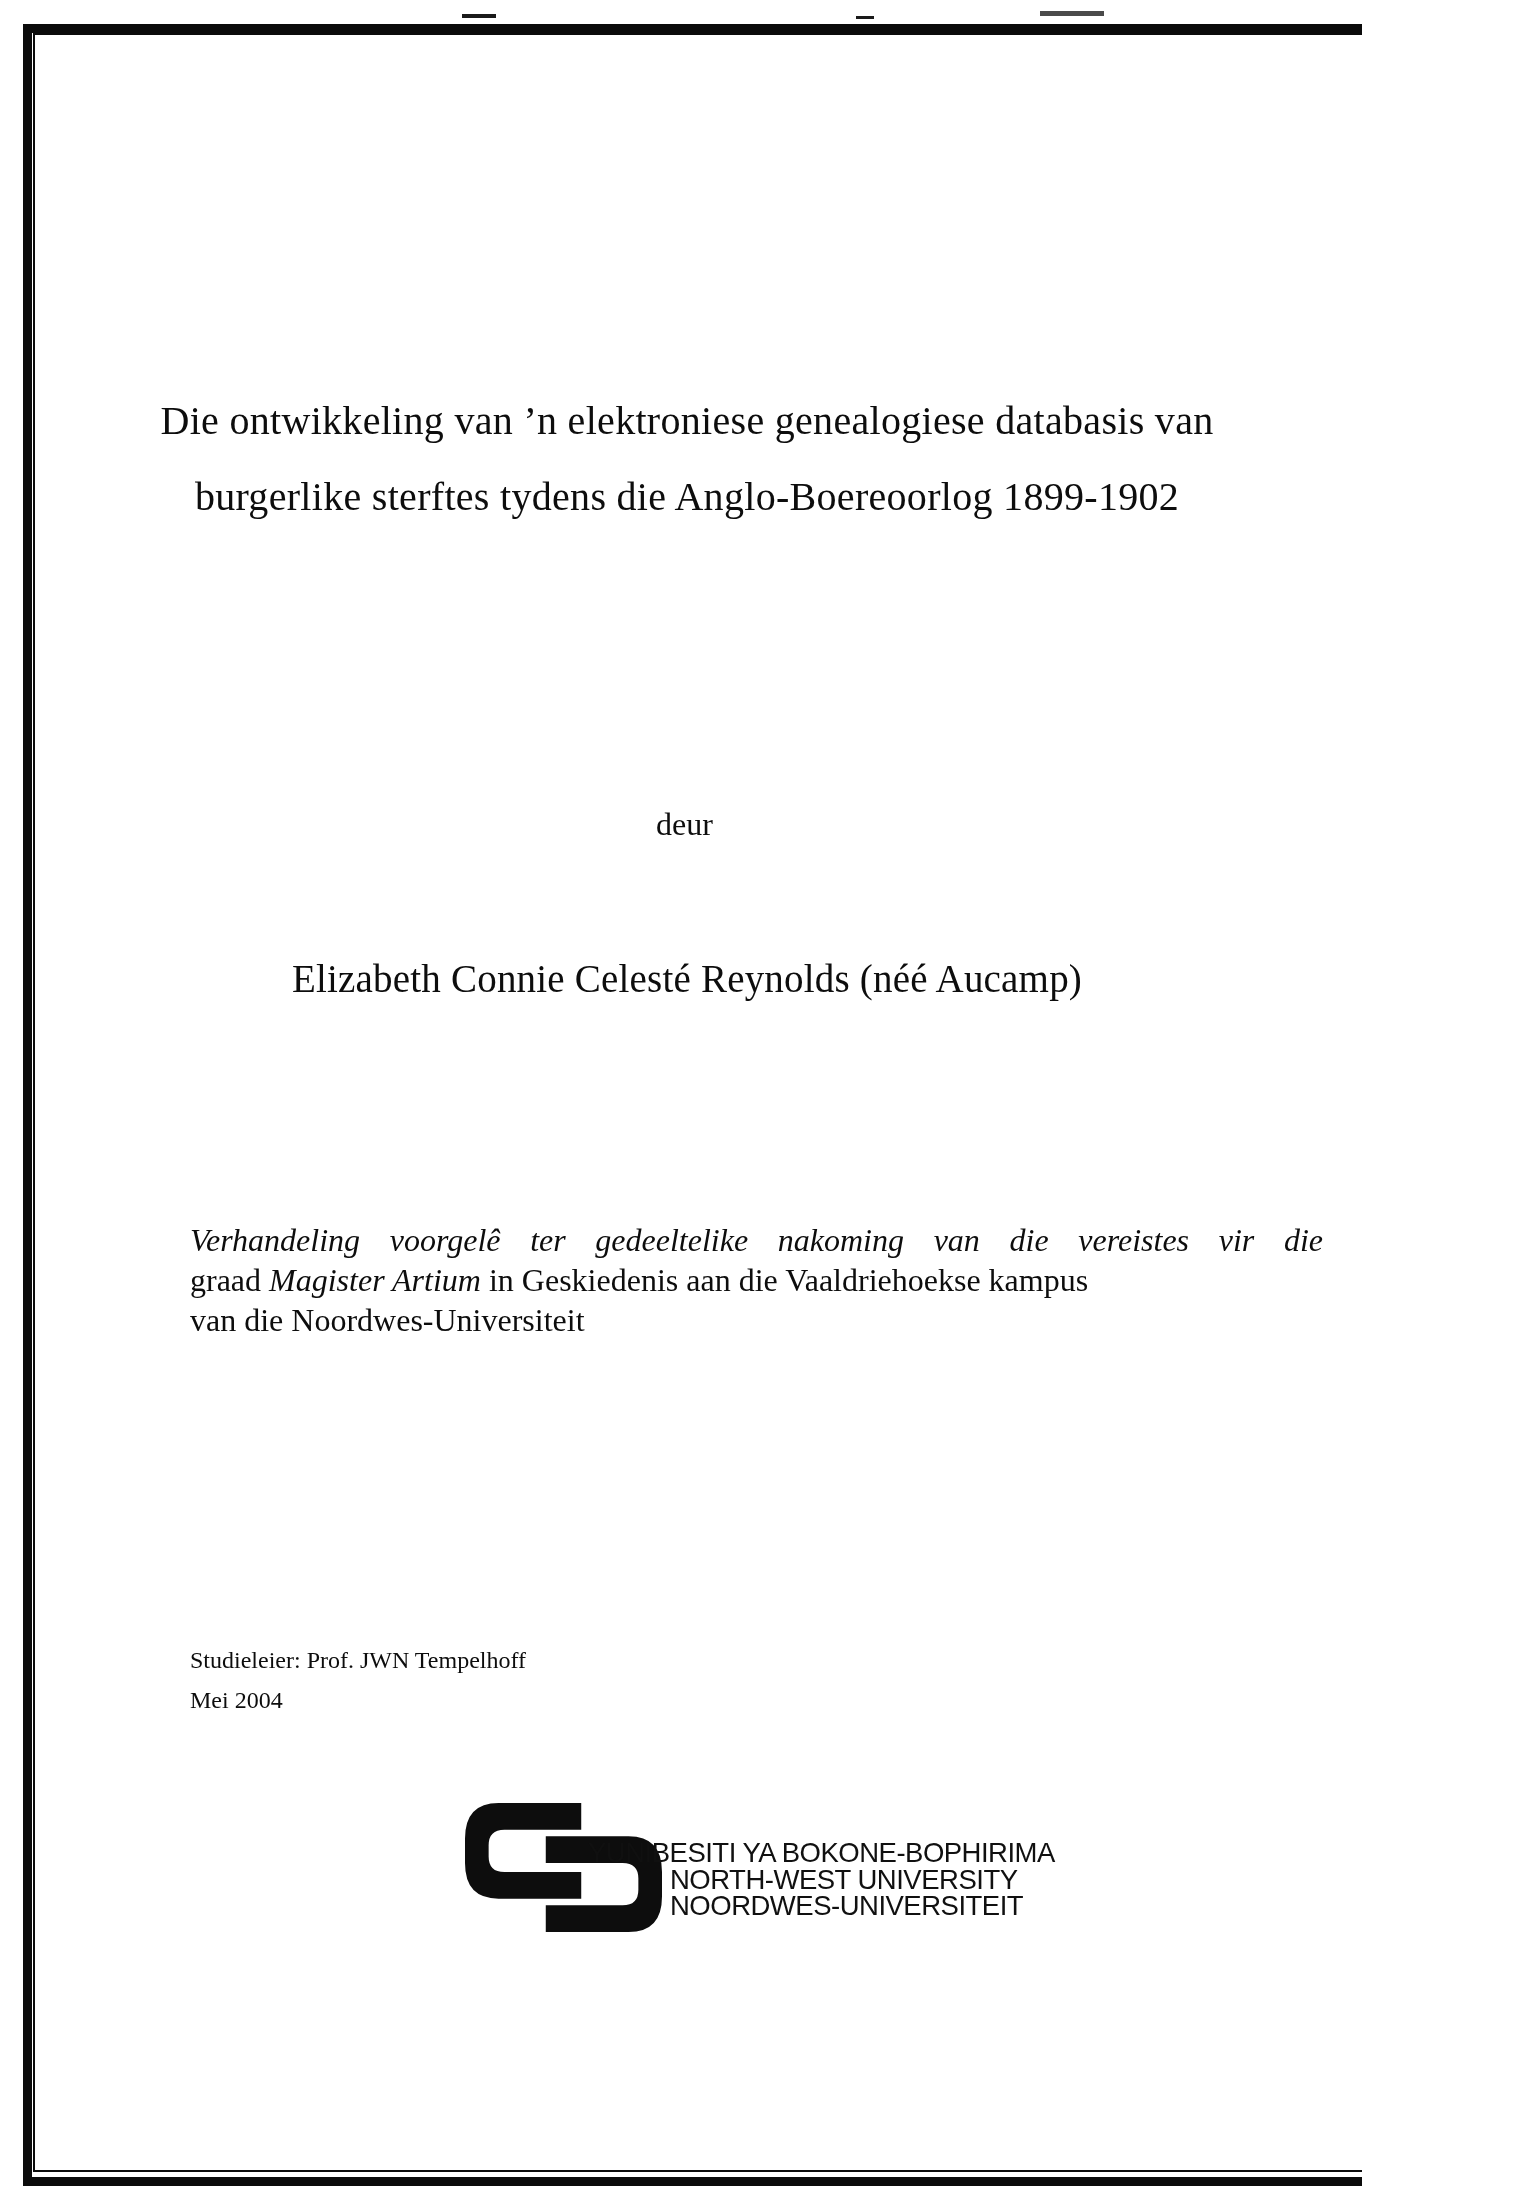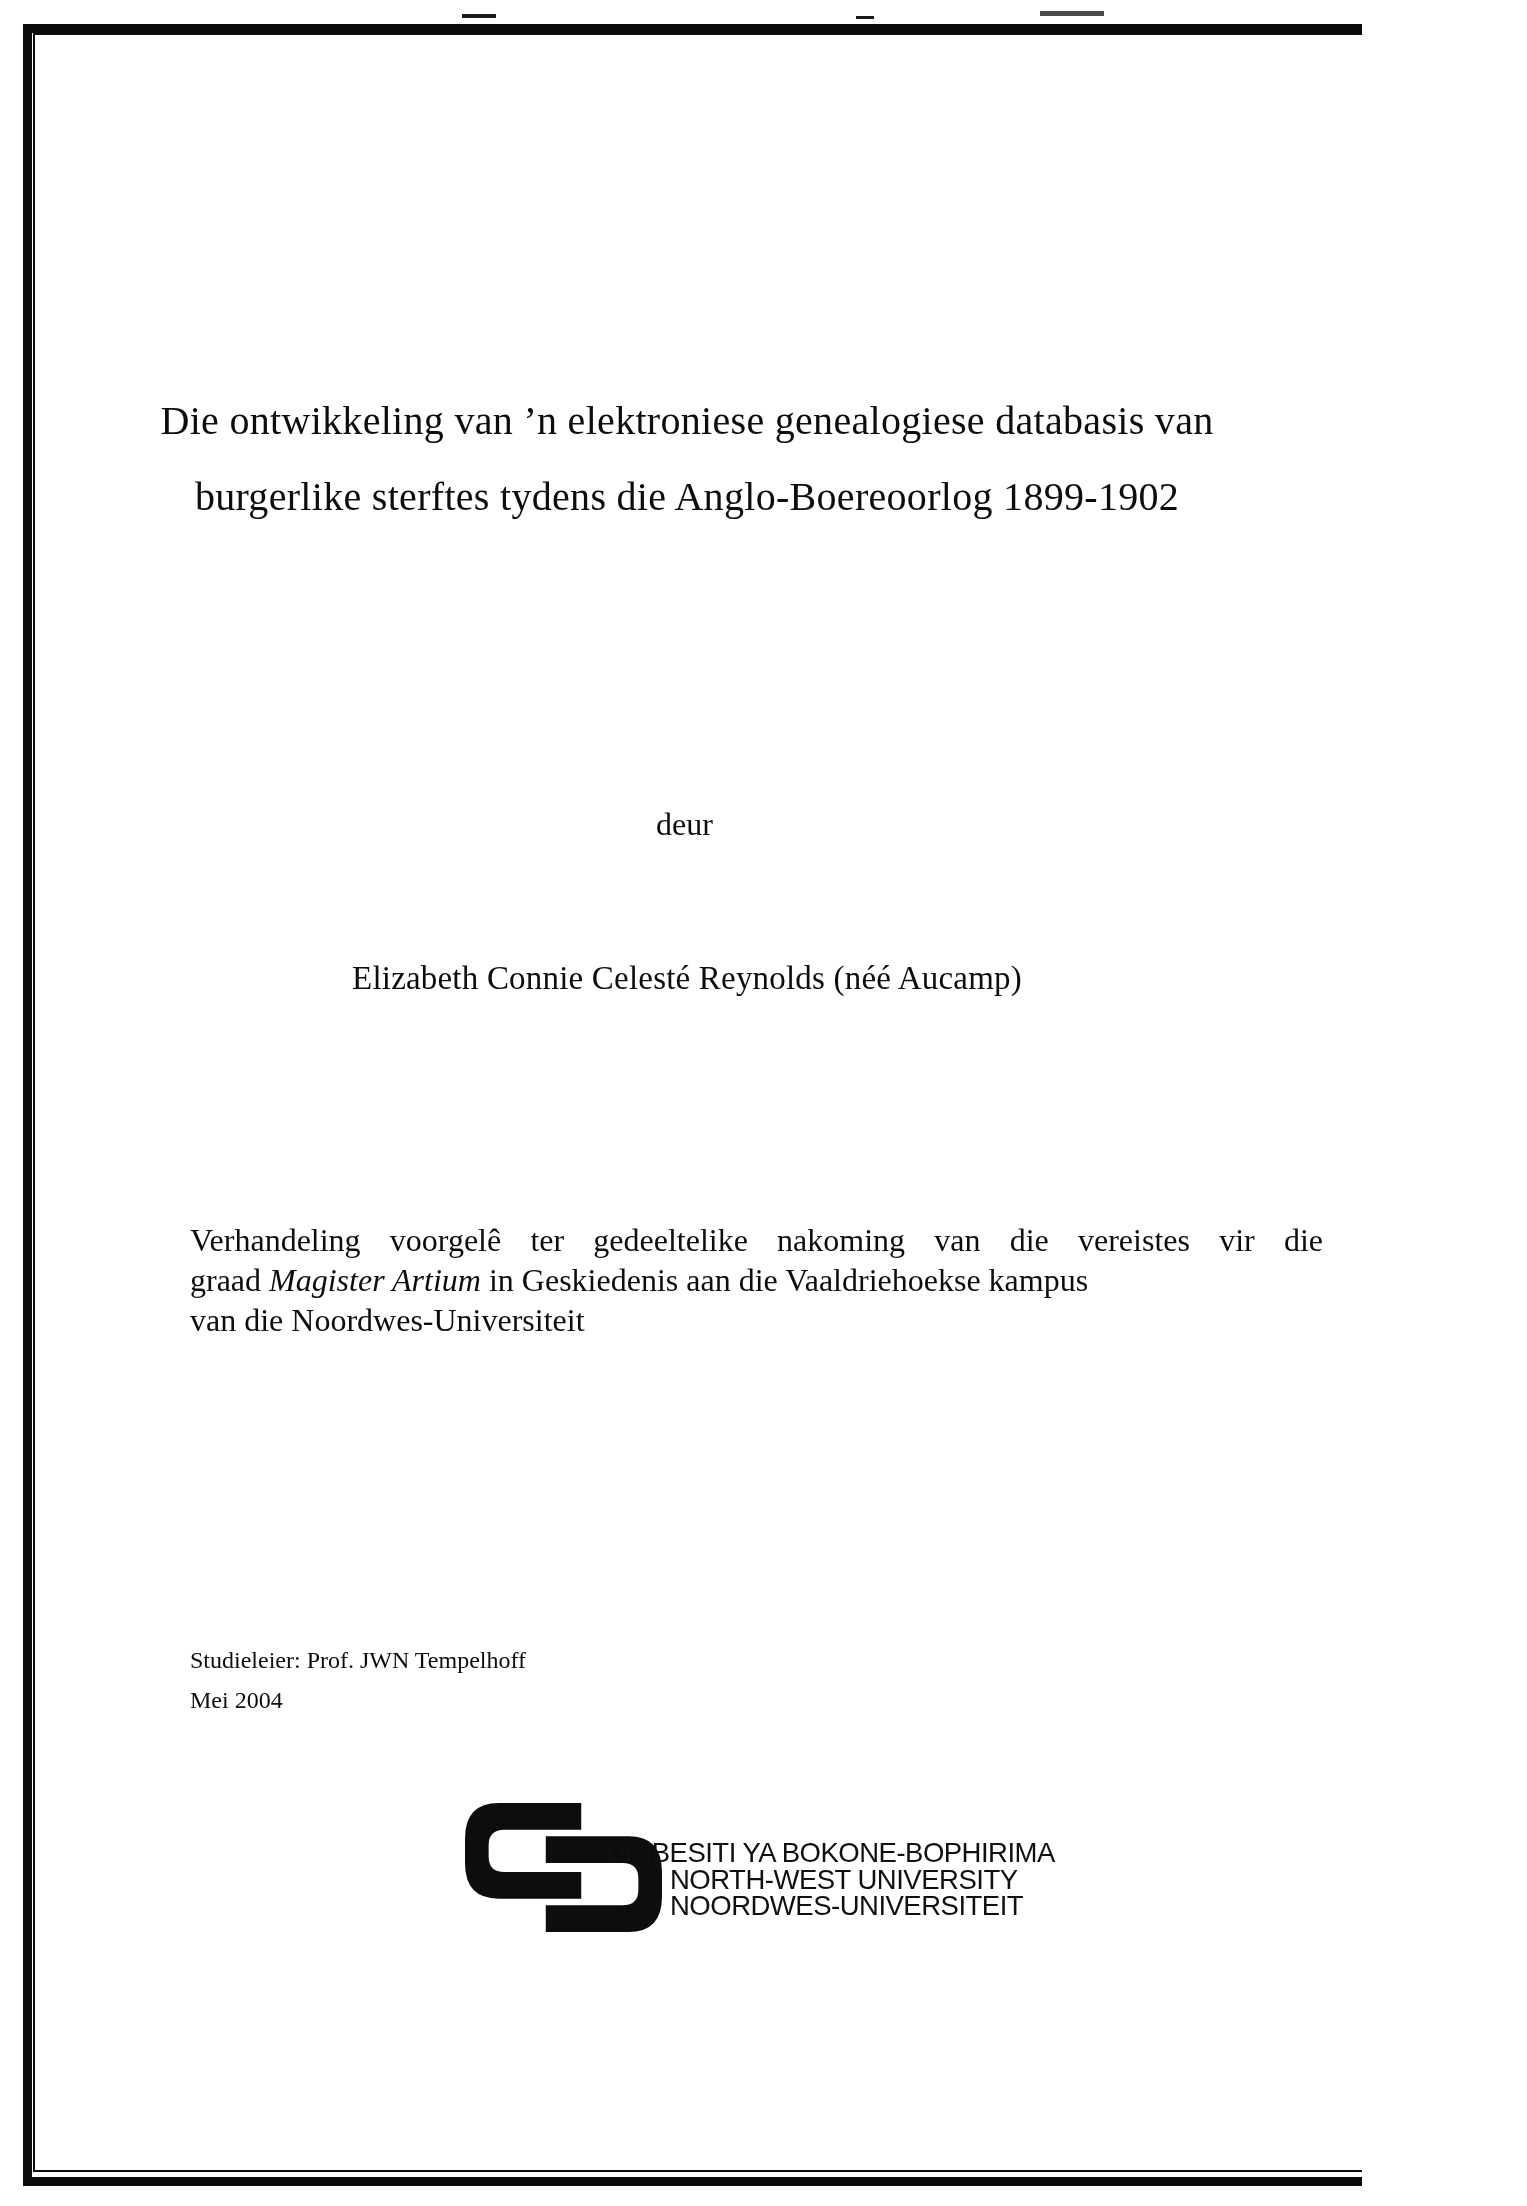--- a/index.html
+++ b/index.html
@@ -26,28 +26,28 @@
   .centered { position:absolute; left:0; right:0; padding-left:12px; text-align:center; }
 
   .title {
     top:383px; margin:0; font-weight:normal;
     font-size:40px; line-height:76px; letter-spacing:0.3px;
   }
   .title .tl { display:block; }
 
   .byline { top:808px; font-size:32px; line-height:32px;padding-left:7px; }
 
-  .author { top:962px; font-size:33px; line-height:33px; letter-spacing:0.2px; }
+  .author { top:962px; font-size:39px; line-height:33px; letter-spacing:0.2px; }
 
   .statement {
     position:absolute; left:190px; top:1220px; width:1133px;
     font-size:32px; line-height:40px;
   }
   .statement .st-line { white-space:pre-wrap; }
-  .statement .justify { text-align:justify; text-align-last:justify; }
+  .statement .justify { text-align:justify; text-align-last:justify;font-style:italic; }
 
   .supervisor-block {
     position:absolute; left:190px; top:1640px;
     font-size:24px; line-height:40px;
   }
 
   
   .logo { position:absolute; left:0; top:0; }
   .logo-mark { position:absolute; left:465px; top:1803px; }
   .logo-text {

